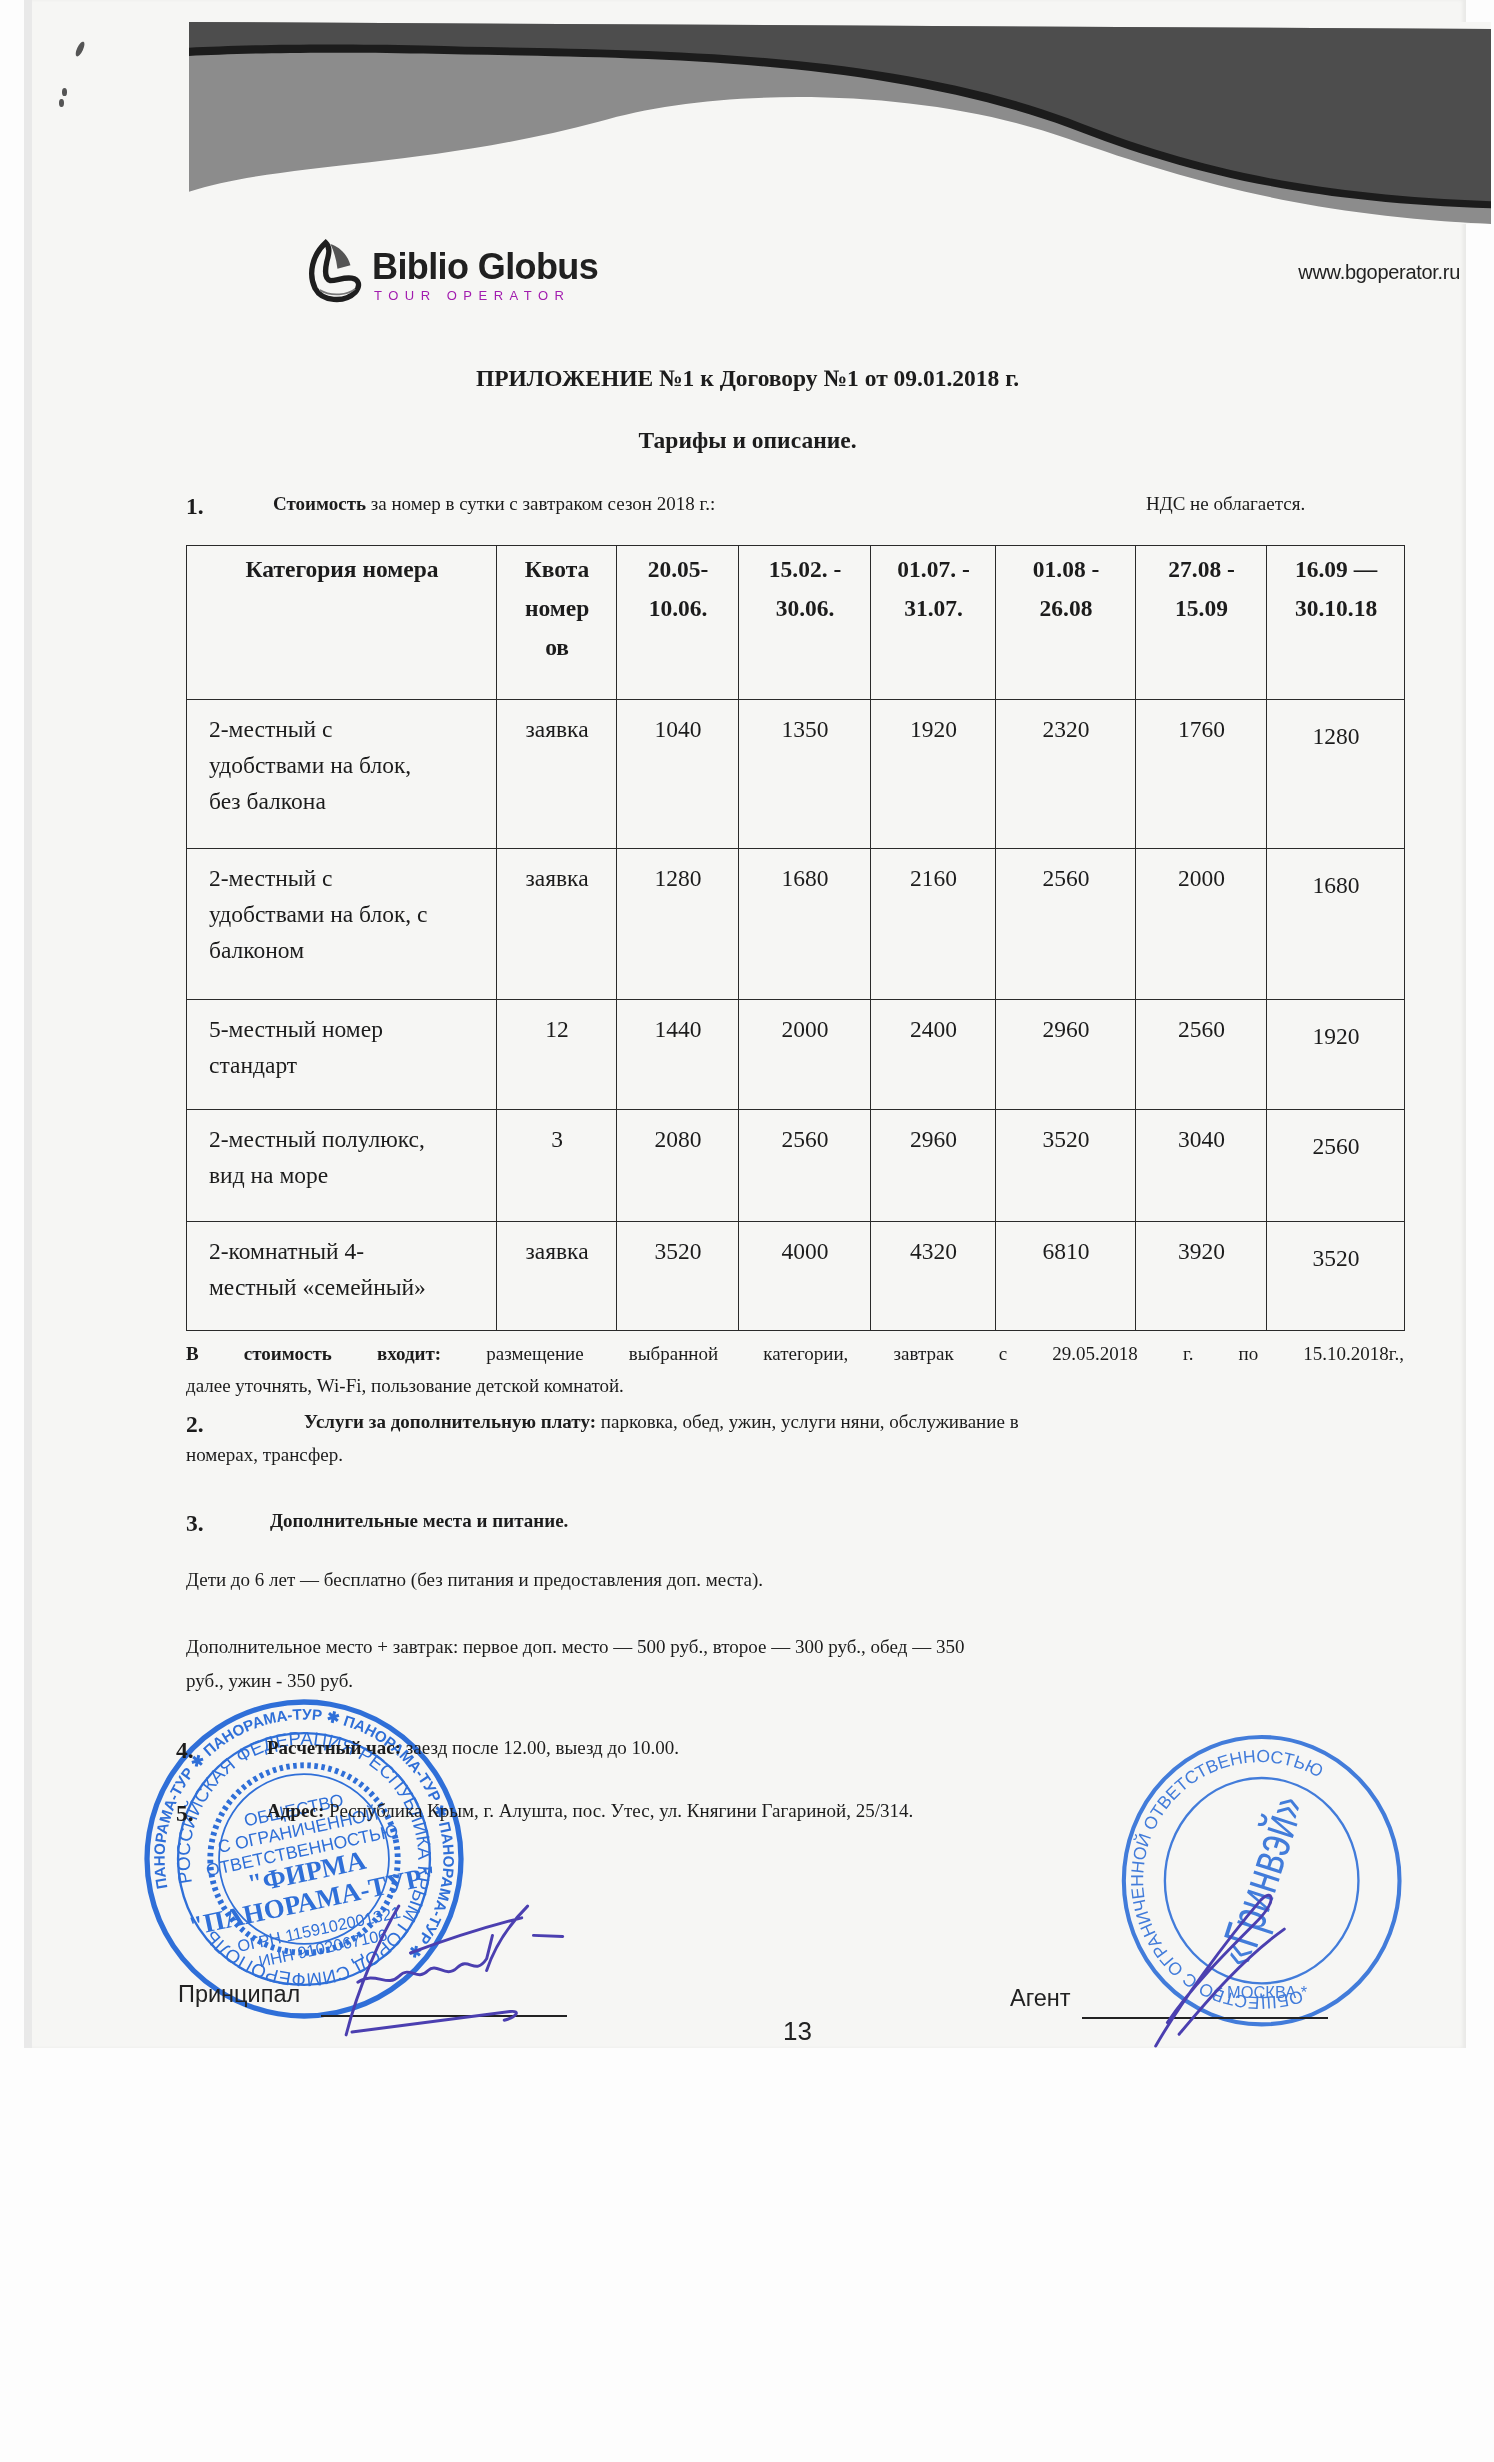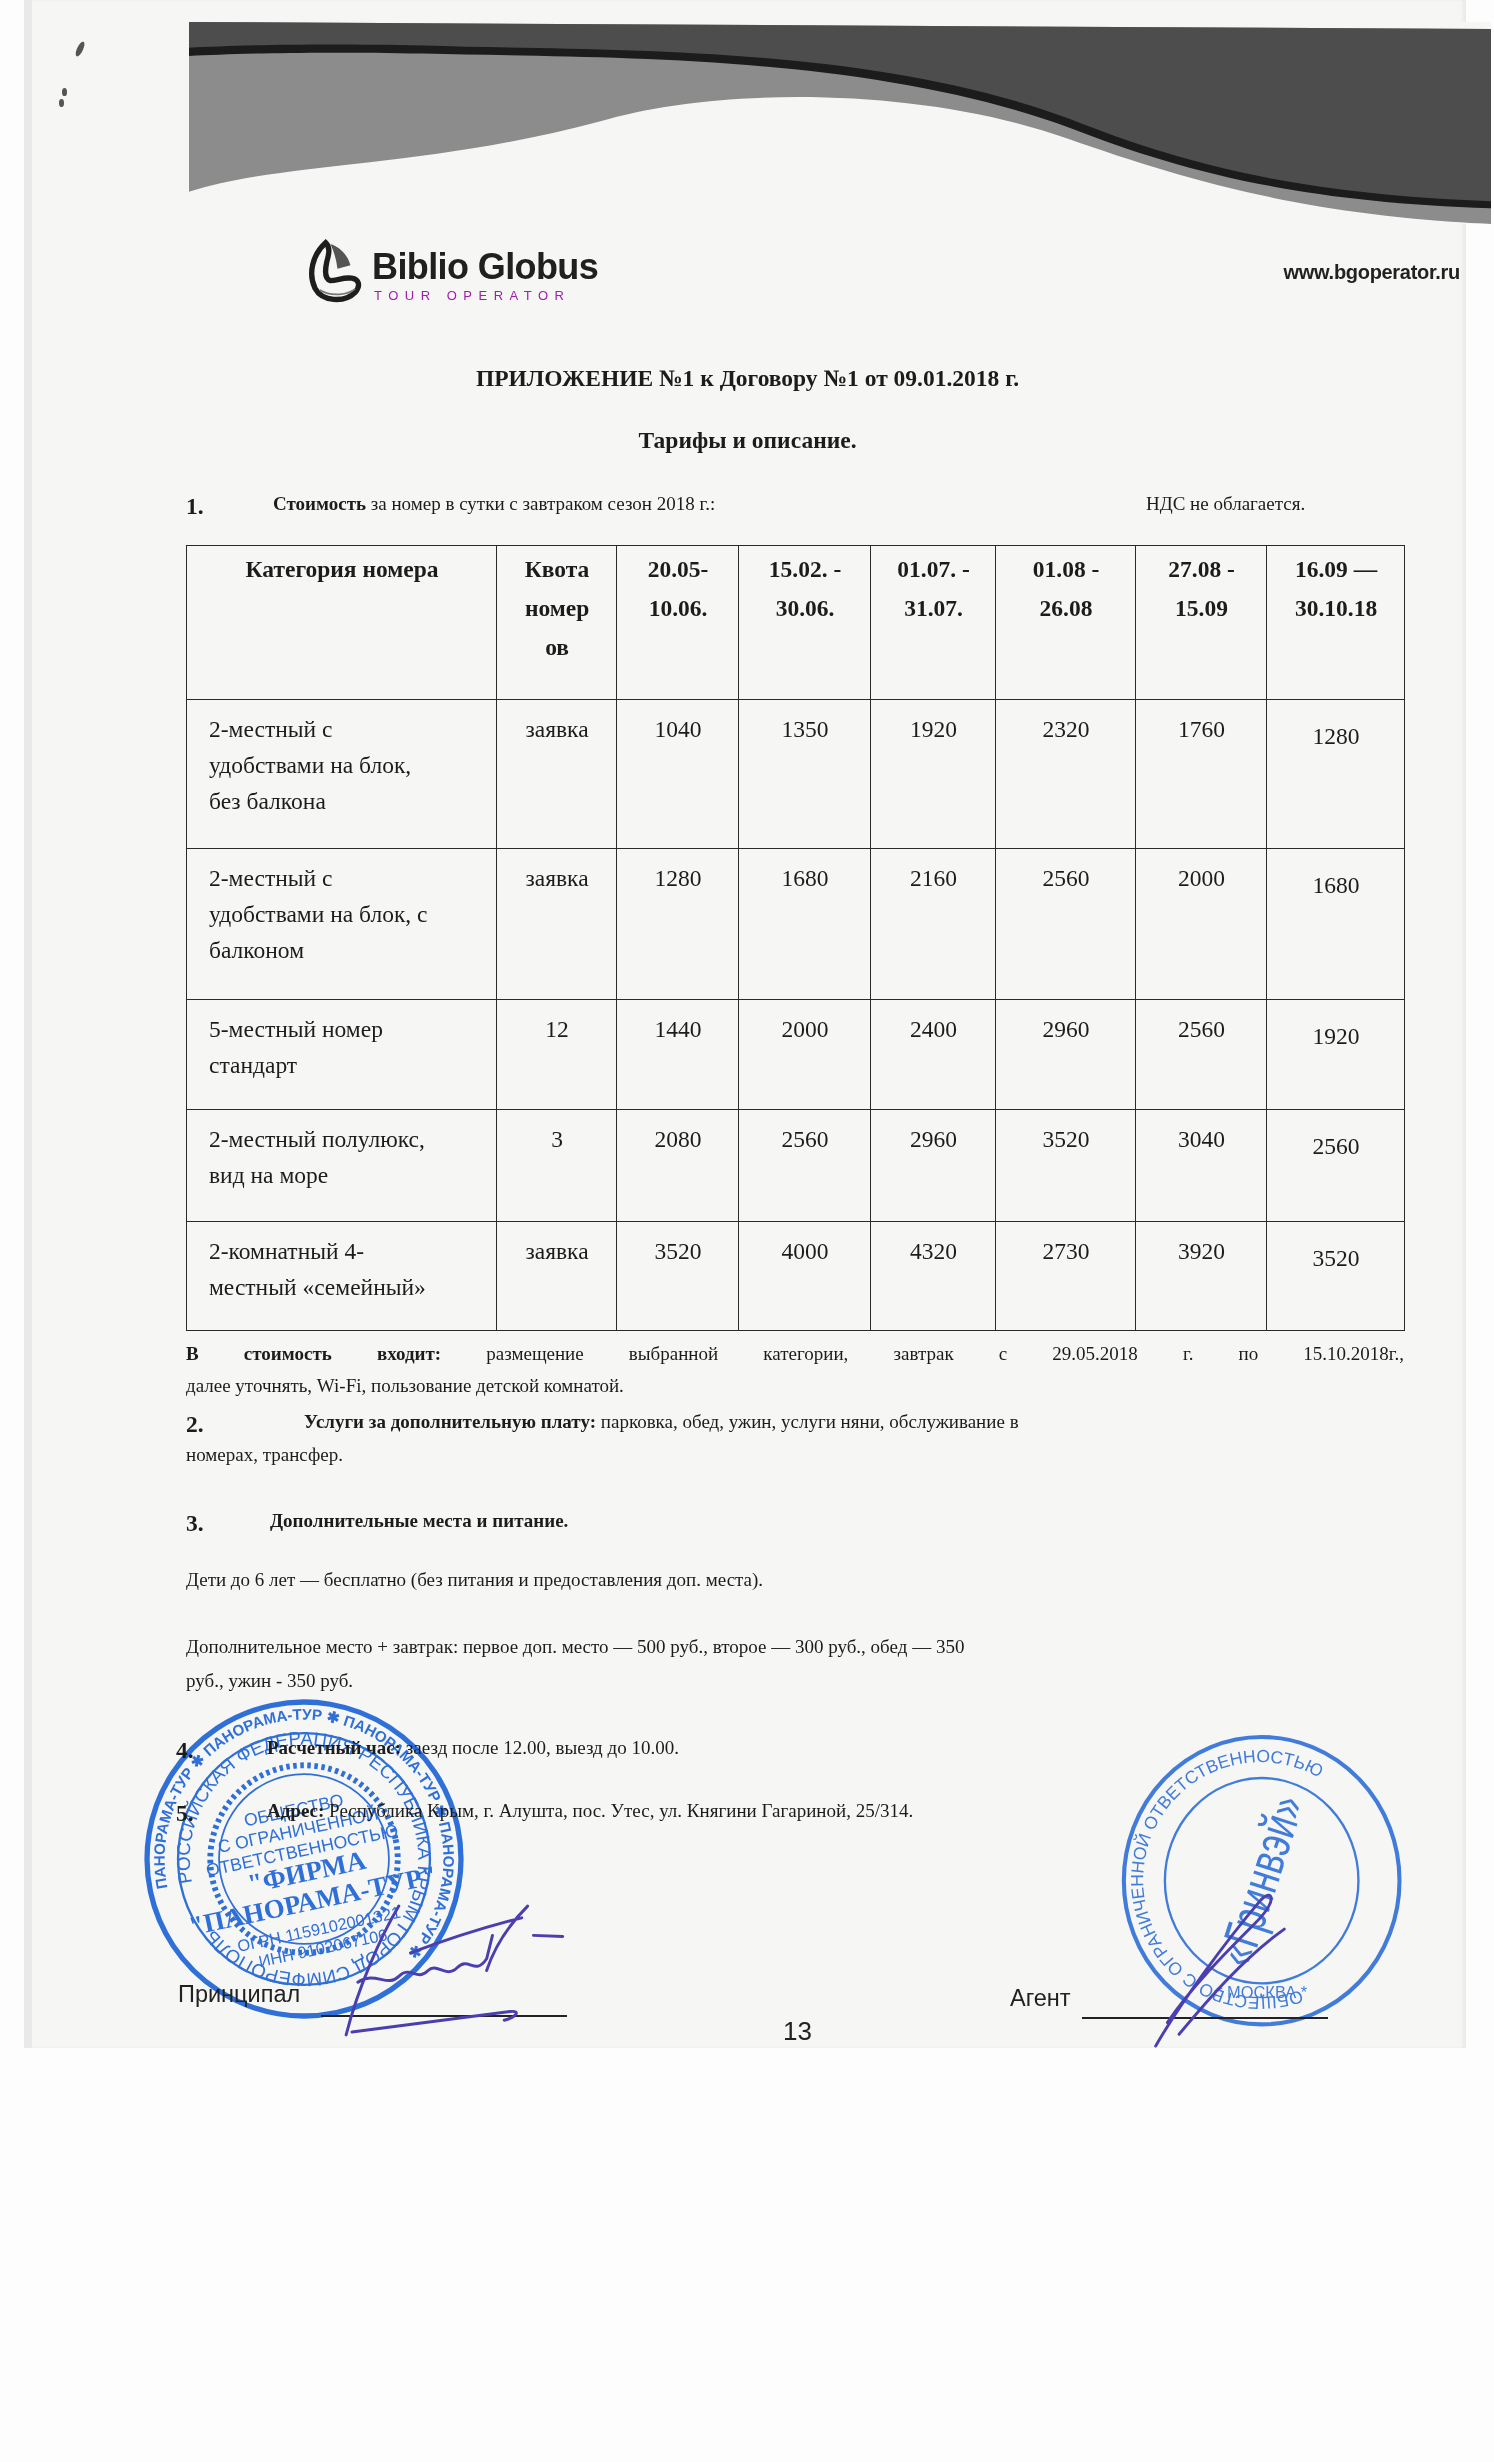--- a/index.html
+++ b/index.html
@@ -15,21 +15,21 @@
     box-shadow: -3.5px 0 3.5px rgba(0,0,0,0.05) inset;
   }
   .sheet-left-edge { position:absolute; left:23.5px; top:0; width:9.4px; height:2048px; background:#e9e9e9; }
   .speck { position:absolute; background:#555; border-radius:50%; }
   .banner { position:absolute; left:189px; top:22px; width:1302px; height:202px; }
   .banner svg { width:100%; height:100%; display:block; }
   .logo { position:absolute; left:302px; top:235px; width:328px; height:67px; }
   .logo-mark { position:absolute; left:0; top:2.9px; width:65px; height:65px; }
   .logo-name { position:absolute; left:70px; top:10.6px; font-family:"Liberation Sans", sans-serif; font-weight:bold; font-size:36px; letter-spacing:-0.6px; color:#202020; }
   .logo-sub { position:absolute; left:72px; top:53px; font-family:"Liberation Sans", sans-serif; font-size:13px; letter-spacing:6.5px; color:#a21caf; }
-  .site { position:absolute; right:35px; top:261px; font-family:"Liberation Sans", sans-serif; font-weight:bold; font-size:20px; color:#222; letter-spacing:-0.3px; }
+  .site { position:absolute; right:35px; top:261px; font-family:"Liberation Sans", sans-serif; font-weight:normal; font-size:20px; color:#222; letter-spacing:-0.3px; }
 
   .title { position:absolute; left:0; width:1495px; text-align:center; font-weight:bold; font-size:23.5px; }
   .t1 { top:365px; }
   .t2 { top:427px; }
 
   .line { position:absolute; font-size:19px; white-space:nowrap; }
   .num { position:absolute; font-size:23.5px; font-weight:bold; }
   b { font-weight:bold; }
 
   table.prices {
@@ -193,21 +193,21 @@
       </tr>
       <tr style="height: 109px;">
         <td class="cat">
           <div>2-комнатный 4-</div>
           <div>местный «семейный»</div>
         </td>
         <td class="quota">заявка</td>
         <td class="price">3520</td>
         <td class="price">4000</td>
         <td class="price">4320</td>
-        <td class="price">2730</td>
+        <td class="price">6810</td>
         <td class="price">3920</td>
         <td class="price last">3520</td>
       </tr>
     </tbody>
 </table>
 
 <div class="line" style="left:186px;top:1343px;width:1218px;text-align:justify;text-align-last:justify;"><b>В стоимость входит:</b><span> размещение выбранной категории, завтрак с 29.05.2018 г. по 15.10.2018г.,</span></div>
 <div class="line" style="left:186px;top:1375px;">далее уточнять, Wi-Fi, пользование детской комнатой.</div>
 
 <div class="num" style="left:186px;top:1411px;">2.</div>

